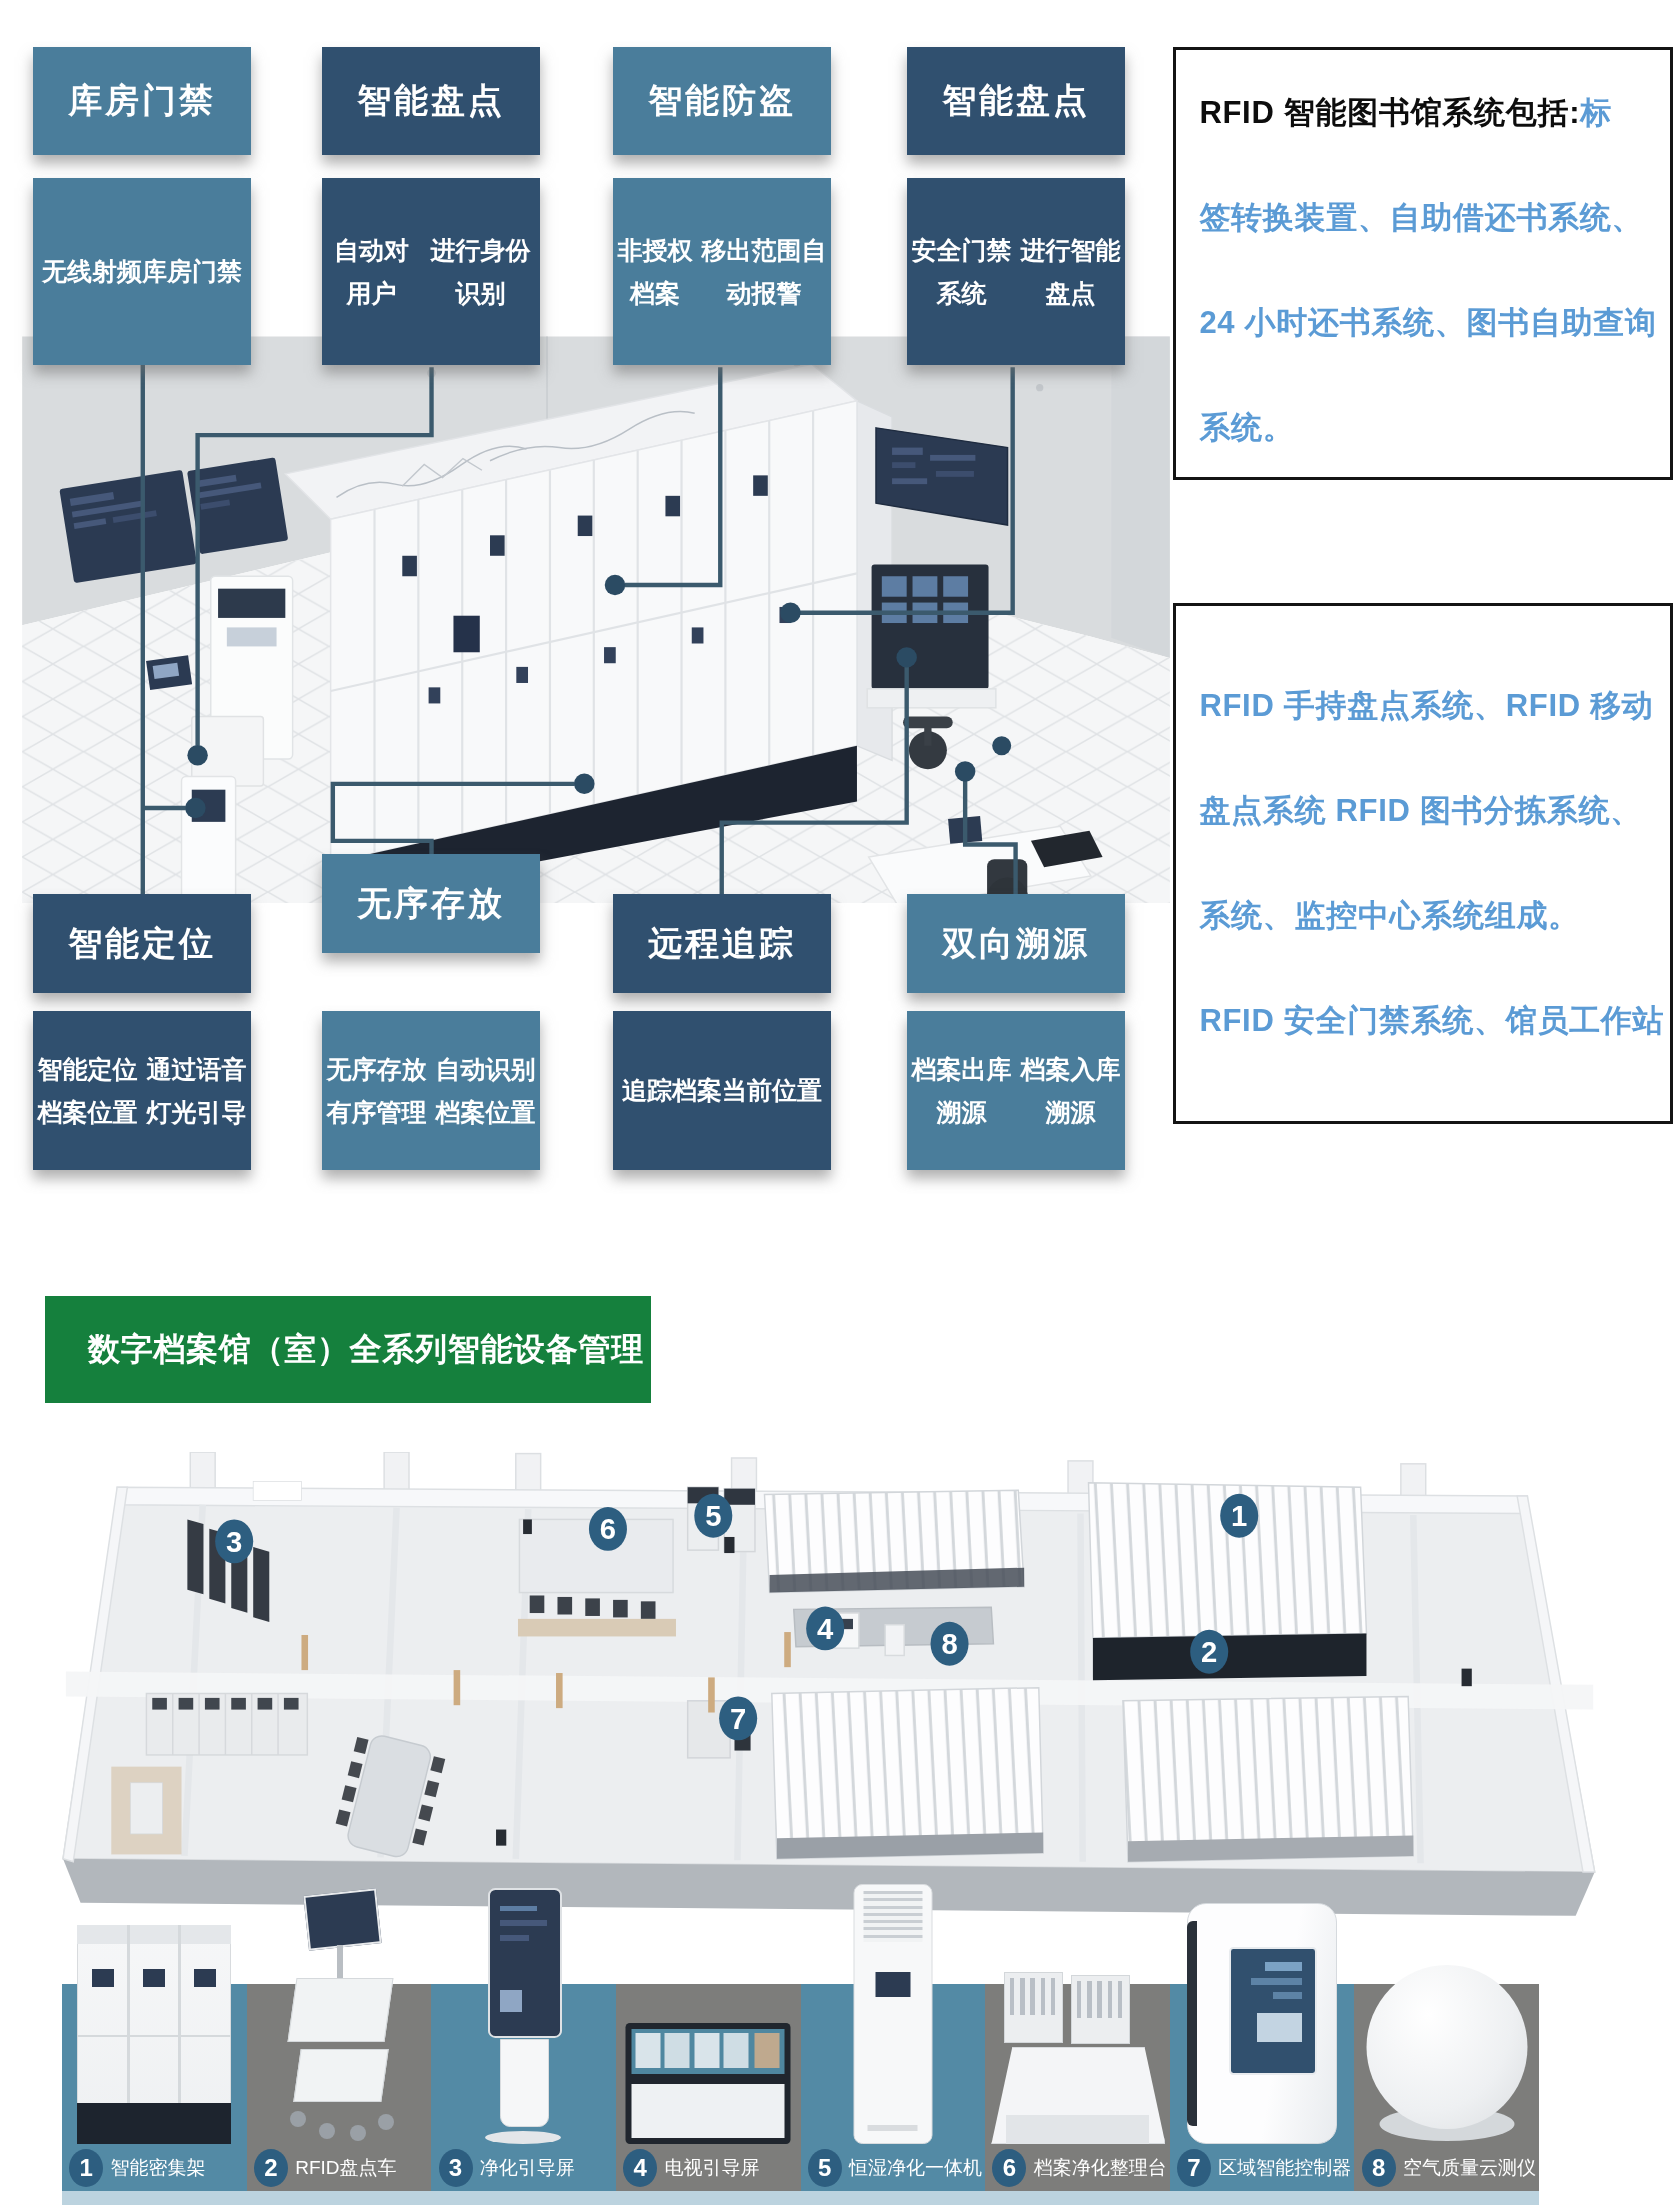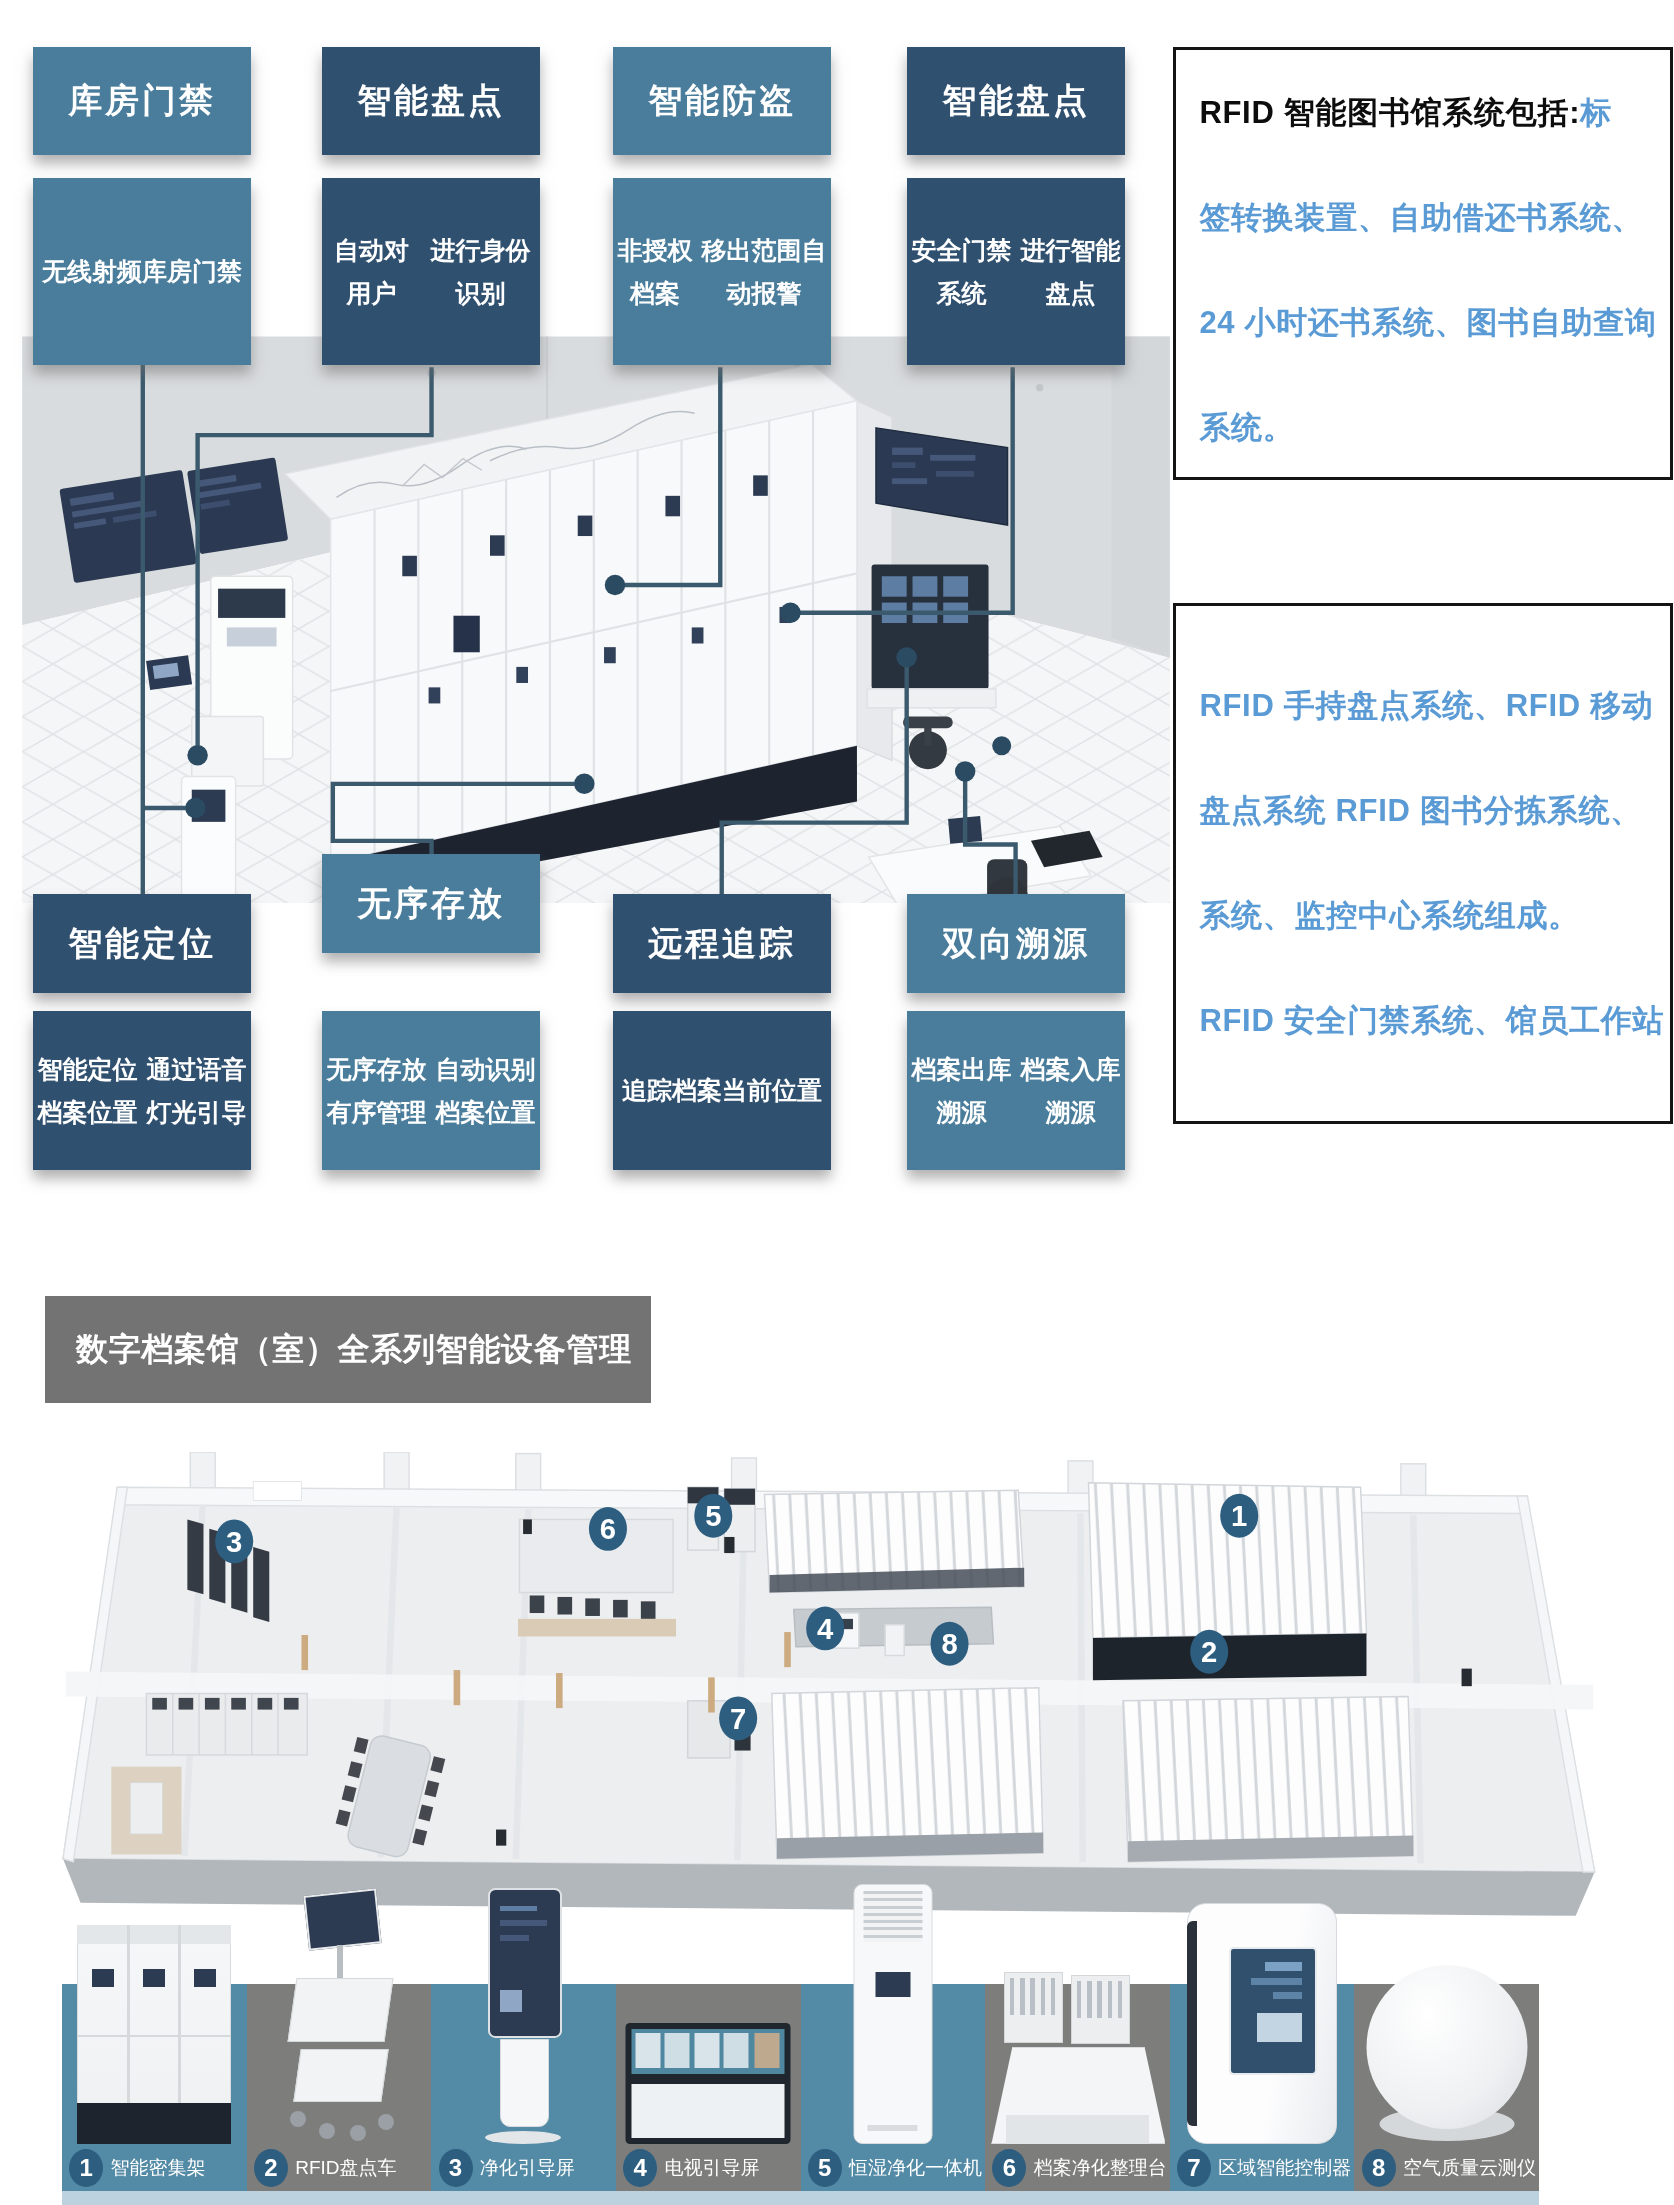--- a/index.html
+++ b/index.html
@@ -14,23 +14,23 @@
           text-align:center;line-height:1.7;box-shadow:0 8.8px 13px rgba(110,110,110,.55);}
   .teal{background:#4a7d9b;}
   .navy{background:#30506f;}
   
   .info{position:absolute;left:1173px;width:500px;border:3.7px solid #141414;background:#fff;
         box-sizing:border-box;padding:10.2px 23.4px;}
   .info .line{font-size:31px;line-height:105px;color:#5b9bd5;font-weight:600;white-space:nowrap;letter-spacing:0.7px;}
   .info .black{color:#0d0d0d;font-weight:800;margin-top:28px;}
   #info2{line-height:104px;padding-top:47px;}
   
-  .banner{position:absolute;left:45px;top:1296px;width:606px;height:107px;background:#737373;
+  .banner{position:absolute;left:45px;top:1296px;width:606px;height:107px;background:#15803d;
           color:#fff;font-size:32px;font-weight:bold;display:flex;align-items:center;
-          padding-left:31px;box-sizing:border-box;letter-spacing:0.7px;}
+          padding-left:43px;box-sizing:border-box;letter-spacing:0.7px;}
   
   .strip{position:absolute;left:62px;top:1984px;width:1477px;height:207px;display:flex;}
   .cell{flex:1;position:relative;}
   .cell.teal-bg{background:#538aa5;}
   .cell.gray-bg{background:#7d7d7b;}
   .label{position:absolute;left:0;right:0;bottom:0;height:47px;display:flex;align-items:center;
          gap:7.3px;padding-left:7.3px;}
   .num{width:34px;height:38px;border-radius:50%;background:#2d5e80;color:#fff;font-size:24px;
        font-weight:bold;display:flex;align-items:center;justify-content:center;flex:none;}
   .ename{color:#fff;font-size:19px;white-space:nowrap;}

